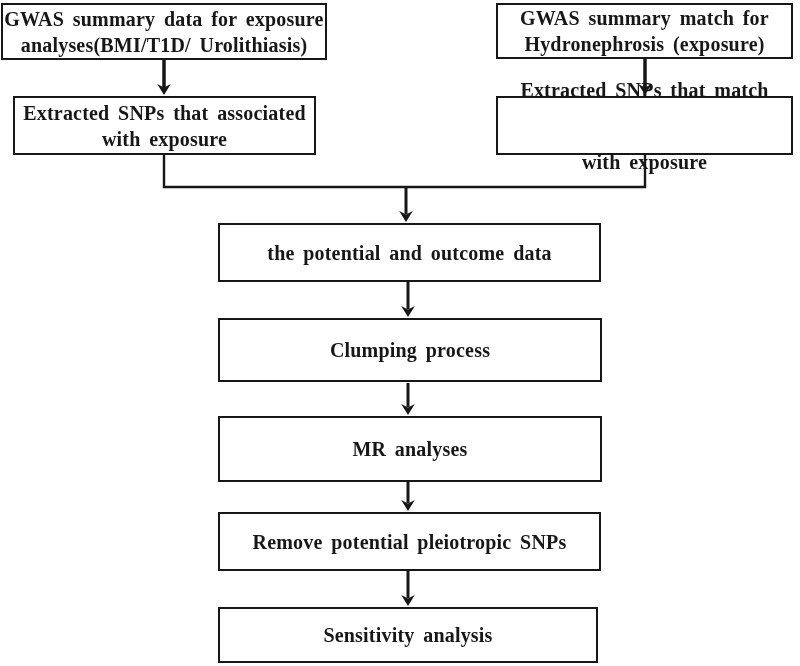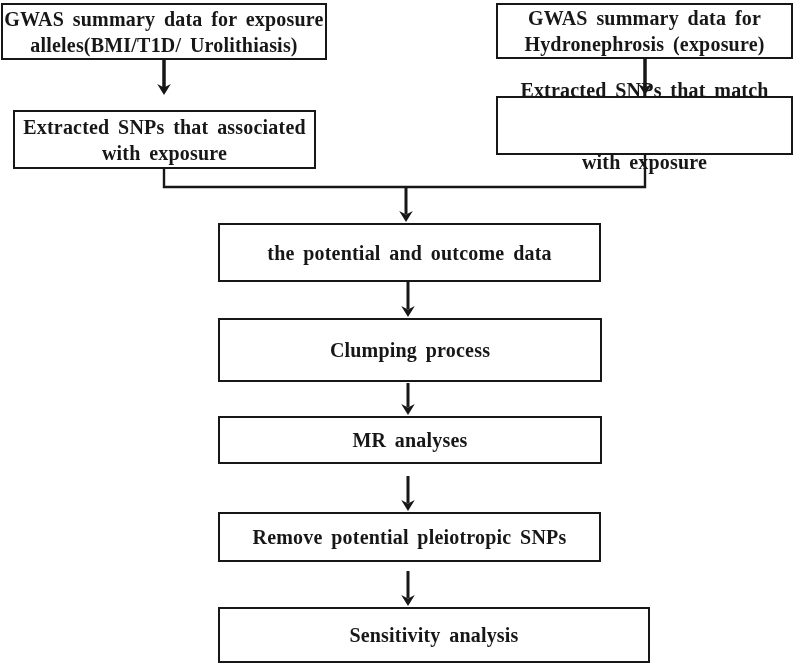--- a/index.html
+++ b/index.html
@@ -37,27 +37,27 @@
     font-weight: bold;
     font-size: 20px;
     line-height: 26px;
     letter-spacing: 0.2px;
     word-spacing: 3.5px;
   }
   .box .line { display: block; white-space: nowrap; }
   
   .b-l1 { left: 1px;   top: 3px;   width: 326px; height: 57px; }
   .b-r1 { left: 496px; top: 3px;   width: 297px; height: 56px; }
-  .b-l2 { left: 13px;  top: 96px;  width: 303px; height: 59px; margin-top: 14px; }
+  .b-l2 { left: 13px;  top: 96px;  width: 303px; height: 59px; }
   .b-r2 { left: 496px; top: 96px;  width: 297px; height: 59px; gap: 46px; }
   .b-c1 { left: 218px; top: 223px; width: 383px; height: 59px; }
   .b-c2 { left: 218px; top: 318px; width: 384px; height: 64px; }
-  .b-c3 { left: 218px; top: 416px; width: 384px; height: 48px; }
-  .b-c4 { left: 218px; top: 512px; width: 383px; height: 50px; }
-  .b-c5 { left: 218px; top: 607px; width: 432px; height: 56px; }
+  .b-c3 { left: 218px; top: 416px; width: 384px; height: 66px; }
+  .b-c4 { left: 218px; top: 512px; width: 383px; height: 59px; }
+  .b-c5 { left: 218px; top: 607px; width: 380px; height: 56px; }
 </style>
 </head>
 <body>
 
 <div class="stage">
 
   <svg class="wires" viewBox="0 0 800 666" aria-hidden="true">
 
     <g>
       <line x1="164" y1="60" x2="164" y2="88" stroke-width="3.5"></line>
@@ -94,25 +94,25 @@
     </g>
 
     <g>
       <line x1="408" y1="571" x2="408" y2="598" stroke-width="3"></line>
       <polygon points="401.2,595 408,606 414.8,595 408,598.5"></polygon>
     </g>
   </svg>
 
   <div class="box b-l1">
     <span class="line">GWAS summary data for exposure</span>
-    <span class="line">alleles(BMI/T1D/ Urolithiasis)</span>
+    <span class="line">analyses(BMI/T1D/ Urolithiasis)</span>
   </div>
 
   <div class="box b-r1">
-    <span class="line">GWAS summary data for</span>
+    <span class="line">GWAS summary match for</span>
     <span class="line">Hydronephrosis (exposure)</span>
   </div>
 
   <div class="box b-l2">
     <span class="line">Extracted SNPs that associated</span>
     <span class="line">with exposure</span>
   </div>
 
   <div class="box b-r2">
     <span class="line">Extracted SNPs that match</span>

